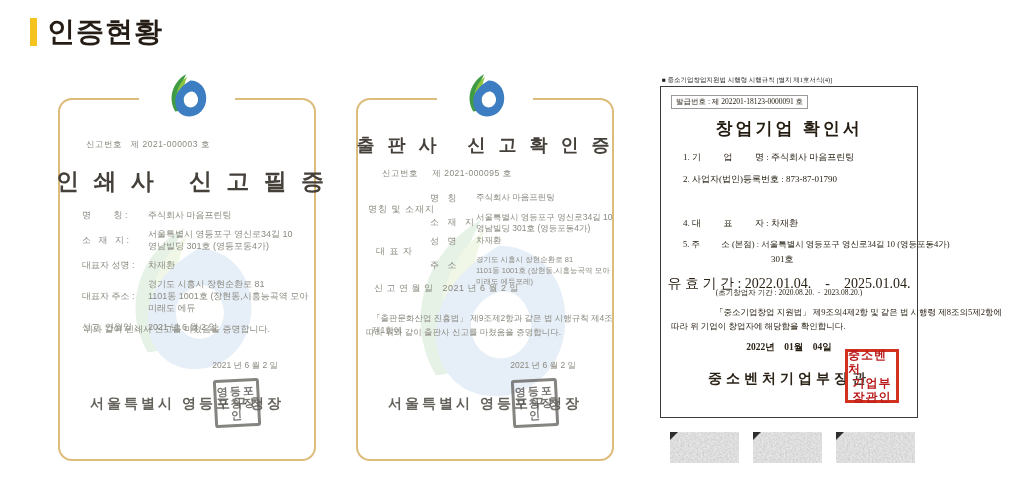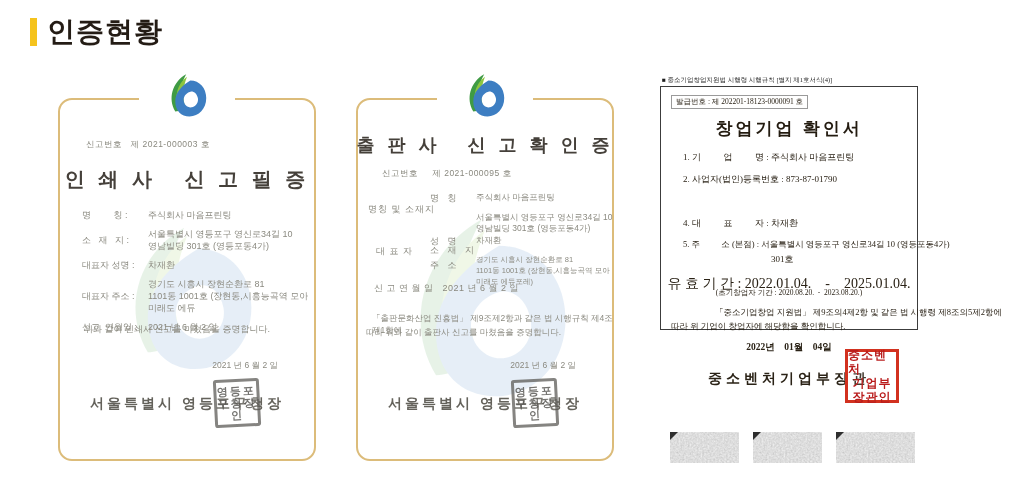--- a/index.html
+++ b/index.html
@@ -17,21 +17,21 @@
   .cert-frame { position:absolute; left:2px; right:2px; top:25px; bottom:2px;
                 border:2px solid #dcbc7a; border-radius:14px; background:transparent; }
   .logo-gap { position:absolute; left:50%; top:12px; transform:translateX(-50%);
               width:96px; height:28px; background:#ffffff; }
   .logo-wrap { position:absolute; left:50%; top:0; transform:translateX(-50%);
                width:44px; height:46px; }
   .watermark { position:absolute; left:50%; transform:translateX(-50%); opacity:0.12; pointer-events:none; }
 
   .report-no { position:absolute; font-size:8.5px; color:#8a897f; letter-spacing:0.5px; }
   .cert-title { position:absolute; left:0; right:0; text-align:center;
-                font-size:20px; font-weight:700; color:#45403a; letter-spacing:4px; }
+                font-size:23px; font-weight:700; color:#45403a; letter-spacing:4px; }
   .fields { position:absolute; left:26px; right:8px; display:flex; flex-direction:column; gap:7px; }
   .frow { display:flex; align-items:center; font-size:9px; color:#8b8a80; line-height:12px; }
   .frow .lbl { width:66px; flex:none; white-space:pre; }
   .frow .val { flex:1; }
   .statement { position:absolute; font-size:9px; color:#8b8a80; }
   .issue-date { position:absolute; right:40px; font-size:8.5px; color:#8b8a80; }
   .issuer-row { position:absolute; left:0; right:0; text-align:center;
                 font-size:14px; font-weight:600; color:#64625b; letter-spacing:3px; }
   .gu-seal { position:absolute; width:46px; height:48px; border:3px solid rgba(86,84,80,0.72);
              border-radius:3px; color:rgba(86,84,80,0.82); transform:rotate(-3deg);
@@ -41,21 +41,21 @@
 
   
   .grp-lbl { position:absolute; font-size:9px; color:#8b8a80; letter-spacing:1px; }
   .inner-lbl { position:absolute; font-size:9px; color:#8b8a80; letter-spacing:3px; }
   .inner-val { position:absolute; font-size:8.5px; color:#8b8a80; line-height:11px; }
 
   
   .startup { position:absolute; left:660px; top:76px; width:262px; height:395px;
              font-family:"Liberation Serif", serif; }
   .form-ref { position:absolute; top:0; left:2px; font-size:6.5px; color:#1d1d1d; }
-  .startup-box { position:absolute; top:10px; left:0; width:258px; height:244px;
+  .startup-box { position:absolute; top:10px; left:0; width:258px; height:332px;
                  border:1.5px solid #3c3c3c; background:#ffffff; }
   .issue-no { position:absolute; top:8px; left:10px; font-size:7.5px; color:#2a2216;
               border:0.5px solid #9a9a9a; padding:1px 4px; }
   .startup-title { position:absolute; top:30px; left:0; right:0; text-align:center;
                    font-size:17px; font-weight:700; color:#231b10; letter-spacing:3px; }
   .startup-item { position:absolute; left:22px; font-size:9px; color:#2a2216; white-space:pre; }
   .startup-center { position:absolute; left:0; right:0; text-align:center; color:#2a2216; white-space:pre; }
   .minister-row { position:absolute; top:283px; left:0; right:0; text-align:center;
                   font-size:14px; font-weight:700; color:#2a2216; letter-spacing:4px; }
   .minister-seal { position:absolute; left:184px; top:262px; width:54px; height:54px;
@@ -164,21 +164,21 @@
         <use href="#grlogo"></use>
       </svg>
   </div>
 
   <div class="cert-title pre" style="top:60px; font-size:18px;">출 판 사   신 고 확 인 증</div>
   <div class="report-no pre" style="left:28px; top:95px;">신고번호     제 2021-000095 호</div>
 
   <div class="grp-lbl" style="left:14px; top:130px;">명칭 및 소재지</div>
   <div class="inner-lbl" style="left:76px; top:119px;">명 칭</div>
   <div class="inner-val" style="left:122px; top:119px;">주식회사 마음프린팅</div>
-  <div class="inner-lbl" style="left:76px; top:143px;margin-top:28px;">소 재 지</div>
+  <div class="inner-lbl" style="left:76px; top:143px;">소 재 지</div>
   <div class="inner-val" style="left:122px; top:139px;">
     <div>서울특별시 영등포구 영신로34길 10</div>
     <div>영남빌딩 301호 (영등포동4가)</div>
   </div>
 
   <div class="grp-lbl" style="left:22px; top:172px;">대 표 자</div>
   <div class="inner-lbl" style="left:76px; top:162px;">성 명</div>
   <div class="inner-val" style="left:122px; top:162px;">차재환</div>
   <div class="inner-lbl" style="left:76px; top:186px;">주 소</div>
   <div class="inner-val" style="left:122px; top:181px; font-size:7.5px;">

